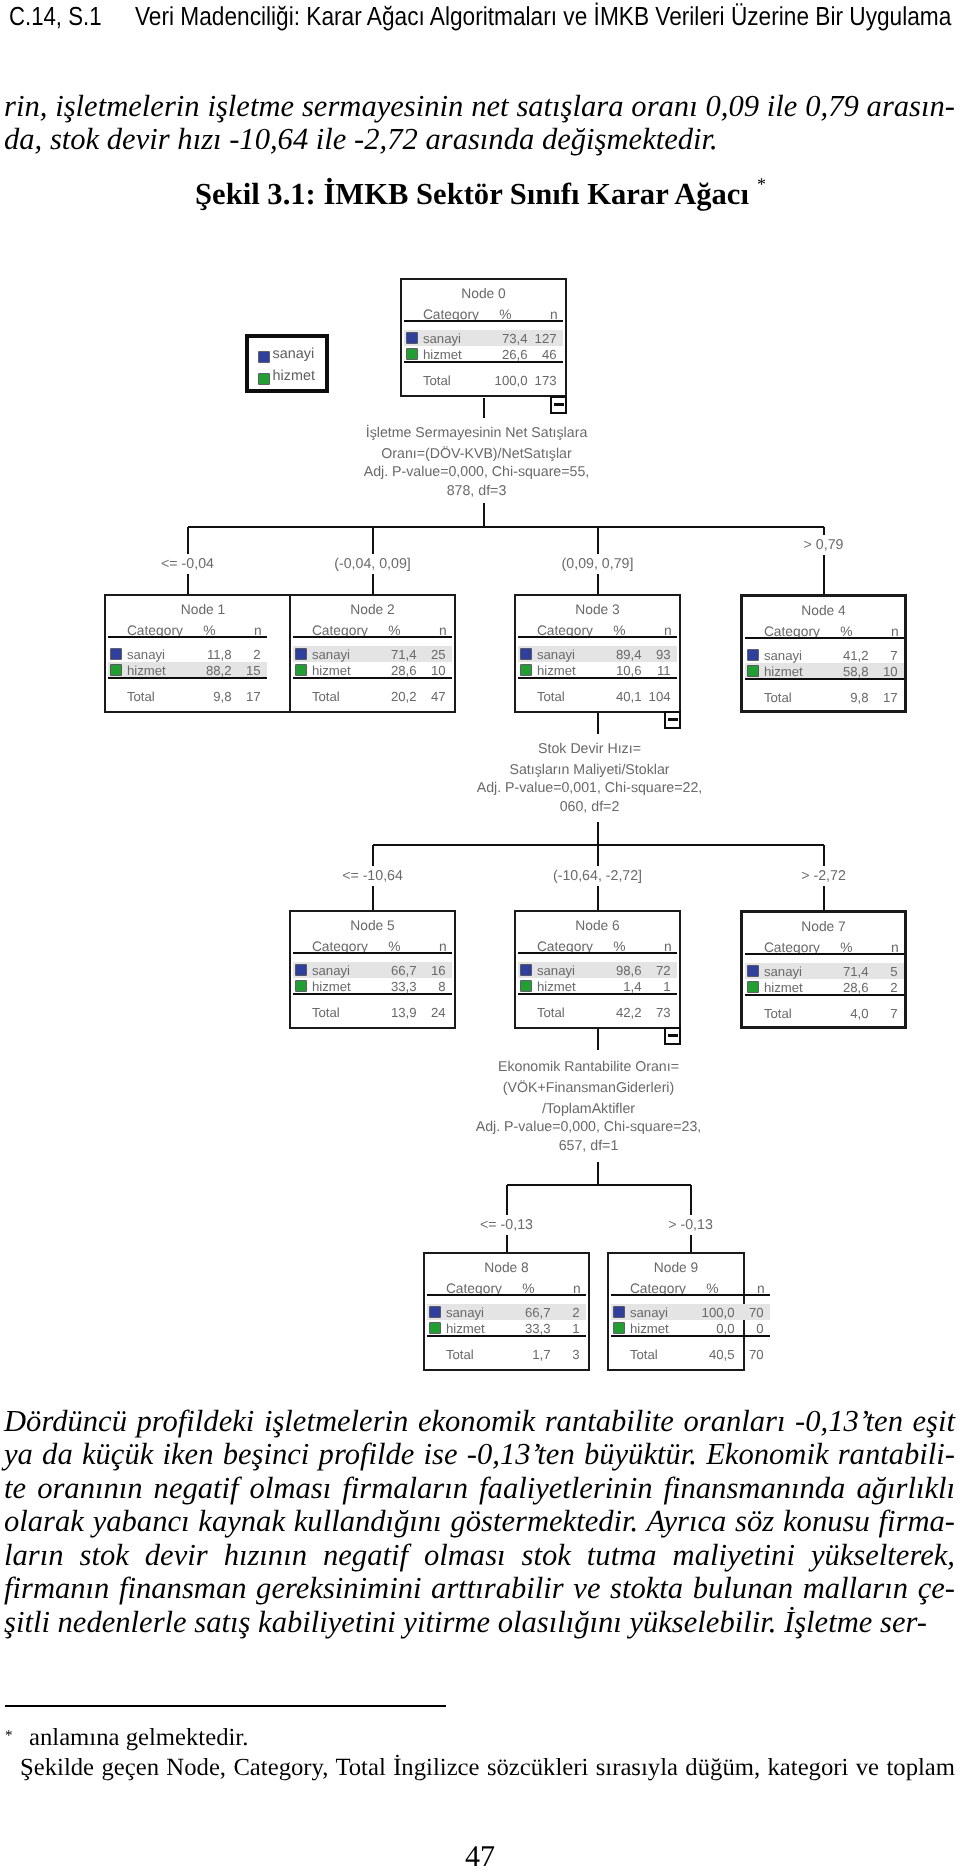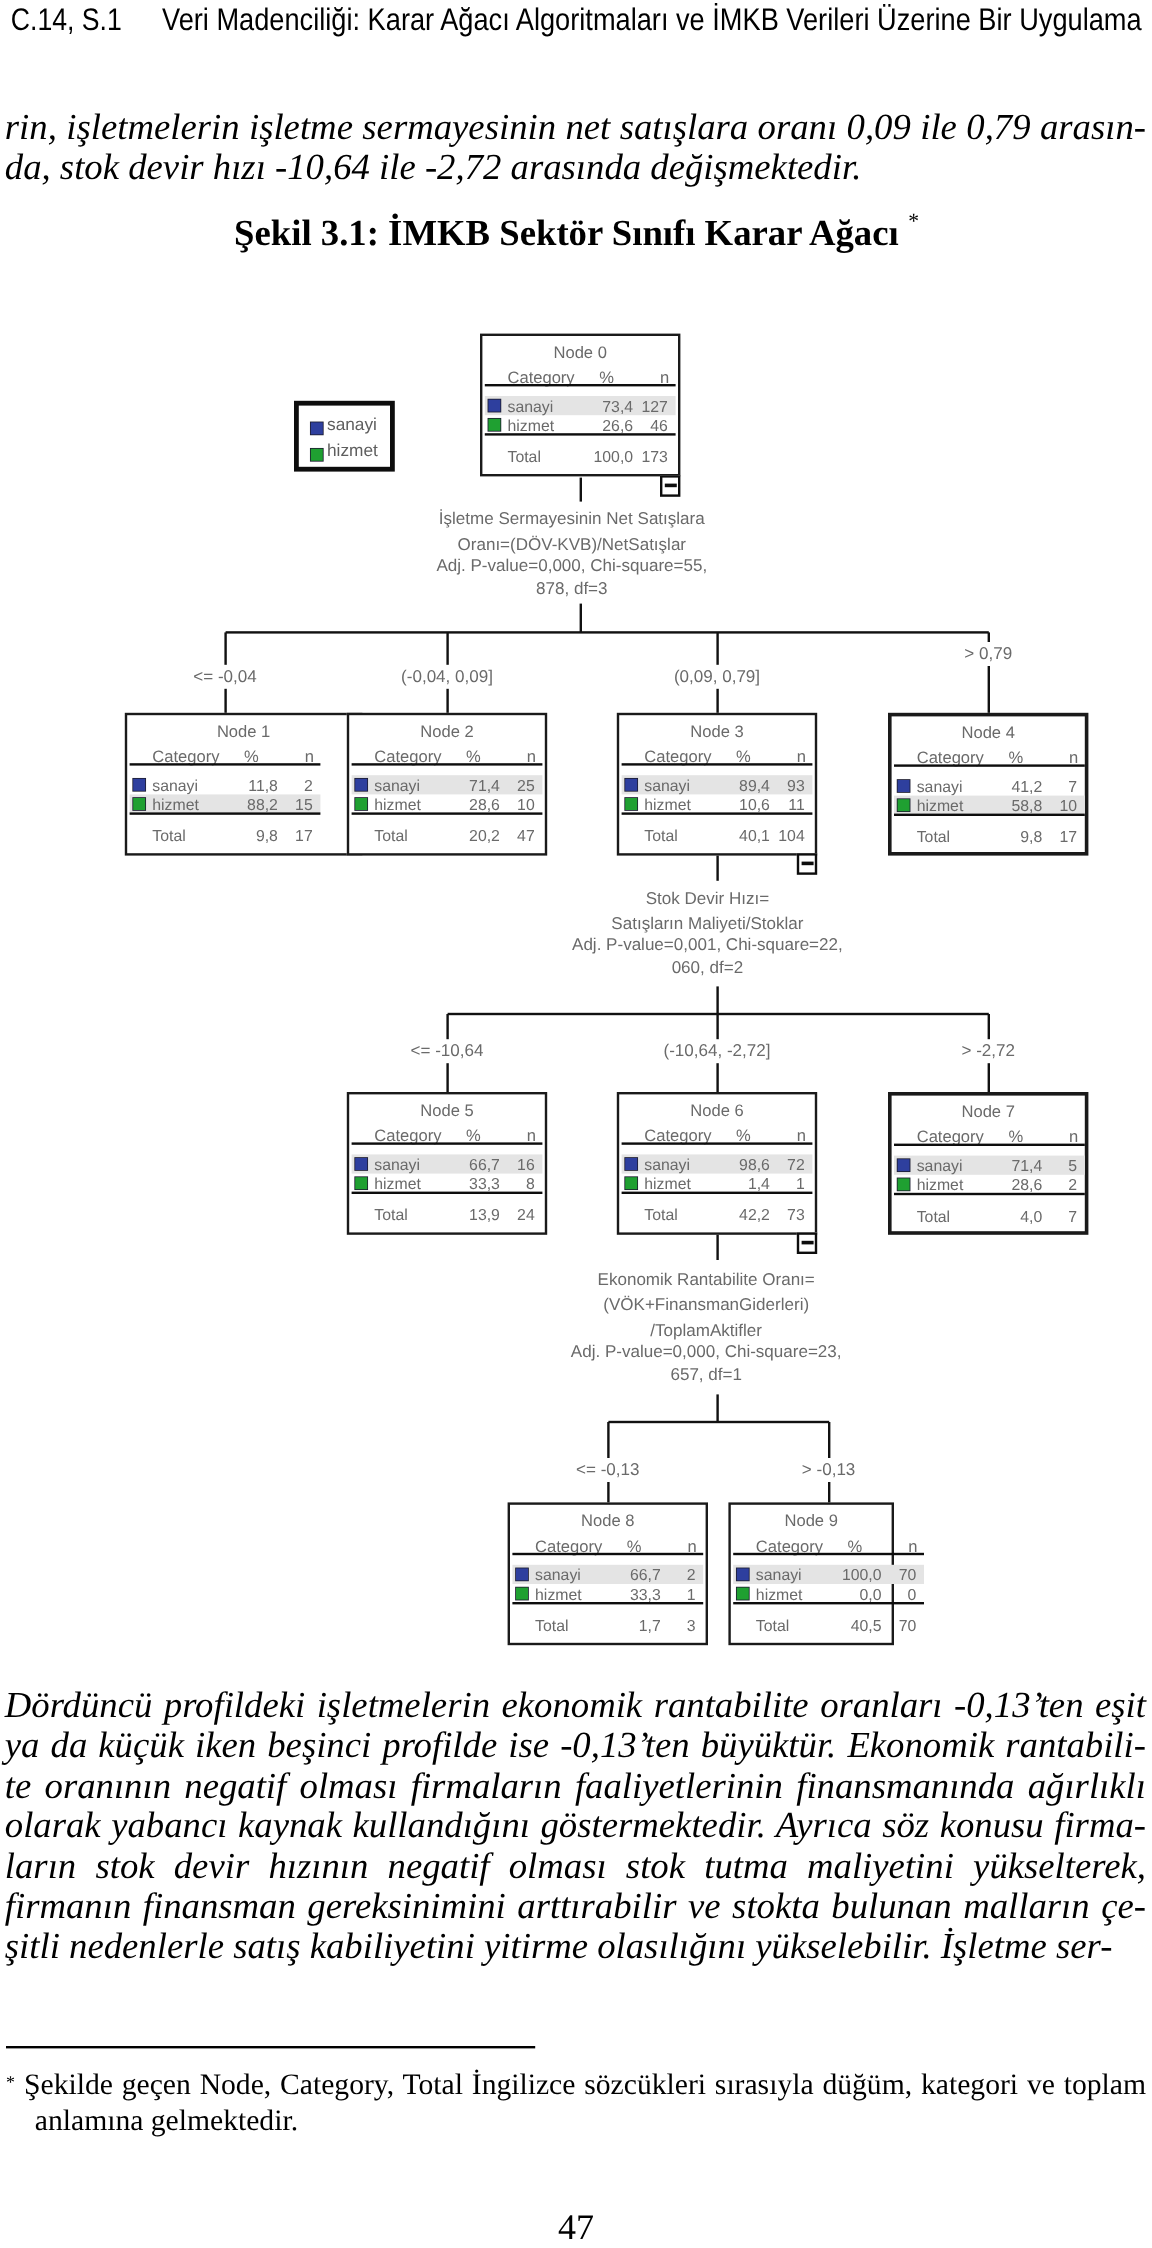--- a/index.html
+++ b/index.html
@@ -442,18 +442,18 @@
       <span class="ln">olarak yabancı kaynak kullandığını göstermektedir. Ayrıca söz konusu firma-</span>
       <span class="ln">ların stok devir hızının negatif olması stok tutma maliyetini yükselterek,</span>
       <span class="ln">firmanın finansman gereksinimini arttırabilir ve stokta bulunan malların çe-</span>
       <span class="ln last">şitli nedenlerle satış kabiliyetini yitirme olasılığını yükselebilir. İşletme ser-</span>
     </div>
 
   <div class="fn-rule"></div>
   <div class="fn">
       <sup class="fnmark">*</sup>
       <span class="fnbody" id="fn-body">
+        <span class="ln last">anlamına gelmektedir.</span>
         <span class="ln">Şekilde geçen Node, Category, Total İngilizce sözcükleri sırasıyla düğüm, kategori ve toplam</span>
-        <span class="ln last">anlamına gelmektedir.</span>
       </span>
     </div>
   <div class="pgnum">47</div>
 </div>
 
 </body></html>

